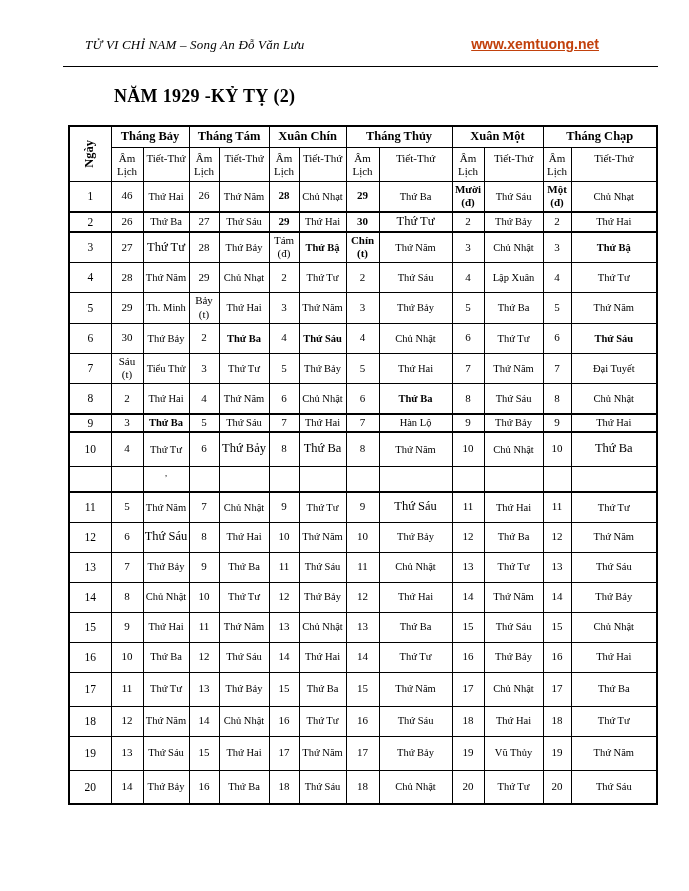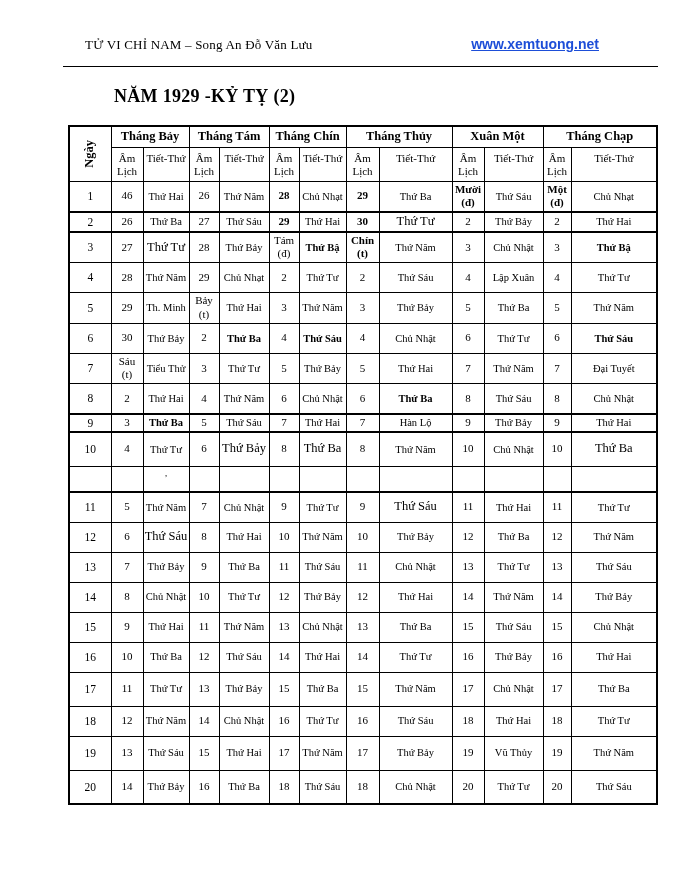--- a/index.html
+++ b/index.html
@@ -11,21 +11,21 @@
     position: relative;
   }
   .page { position: absolute; inset: 0; }
 
   
   .doc-header {
     position: absolute; left: 63px; right: 32px; top: 36px;
     display: flex; justify-content: space-between; align-items: baseline;
   }
   .doc-header .left {
-    font-size: 13px; letter-spacing: 0.2px; padding-left: 22px;
+    font-size: 13px; letter-spacing: 0.2px; padding-left: 22px; font-style: italic;
   }
   .doc-header a.site {
     font-family: "Liberation Sans", sans-serif;
     font-weight: bold; font-size: 14px;
     text-decoration: underline;
     padding-right: 58px;
     cursor: pointer;
   }
   .header-rule {
     position: absolute; left: 63px; width: 595px; top: 66px;
@@ -92,21 +92,21 @@
   td.am.b { font-size: 11px; }
   td.mark { vertical-align: top; text-align: left; padding-left: 14px; font-size: 9px; }
 </style>
 </head>
 <body>
 
 <div class="page">
 
   <div class="doc-header">
     <span class="left">TỬ VI CHỈ NAM – Song An Đỗ Văn Lưu</span>
-    <a class="site" style="color: #1d4ed8;">www.xemtuong.net</a>
+    <a class="site" style="color: #c2410c;">www.xemtuong.net</a>
   </div>
   <hr class="header-rule">
 
   <div class="page-title">NĂM 1929 -KỶ TỴ (2)</div>
 
   <table class="cal">
     <colgroup>
       <col style="width:42px">
       <col style="width:32px">
         <col style="width:46px">
@@ -121,21 +121,21 @@
       <col style="width:28px">
         <col style="width:86px">
     </colgroup>
     <thead>
       <tr class="month-row">
         <th rowspan="2" class="day-head">
           <span class="vertical-label">Ngày</span>
         </th>
         <th colspan="2">Tháng Bảy</th>
         <th colspan="2">Tháng Tám</th>
-        <th colspan="2">Tháng Chín</th>
+        <th colspan="2">Xuân Chín</th>
         <th colspan="2">Tháng Thủy</th>
         <th colspan="2">Xuân Một</th>
         <th colspan="2">Tháng Chạp</th>
       </tr>
       <tr class="sub-row">
         <th>Âm Lịch</th>
         <th>Tiết-Thứ</th>
         <th>Âm Lịch</th>
         <th>Tiết-Thứ</th>
         <th>Âm Lịch</th>

